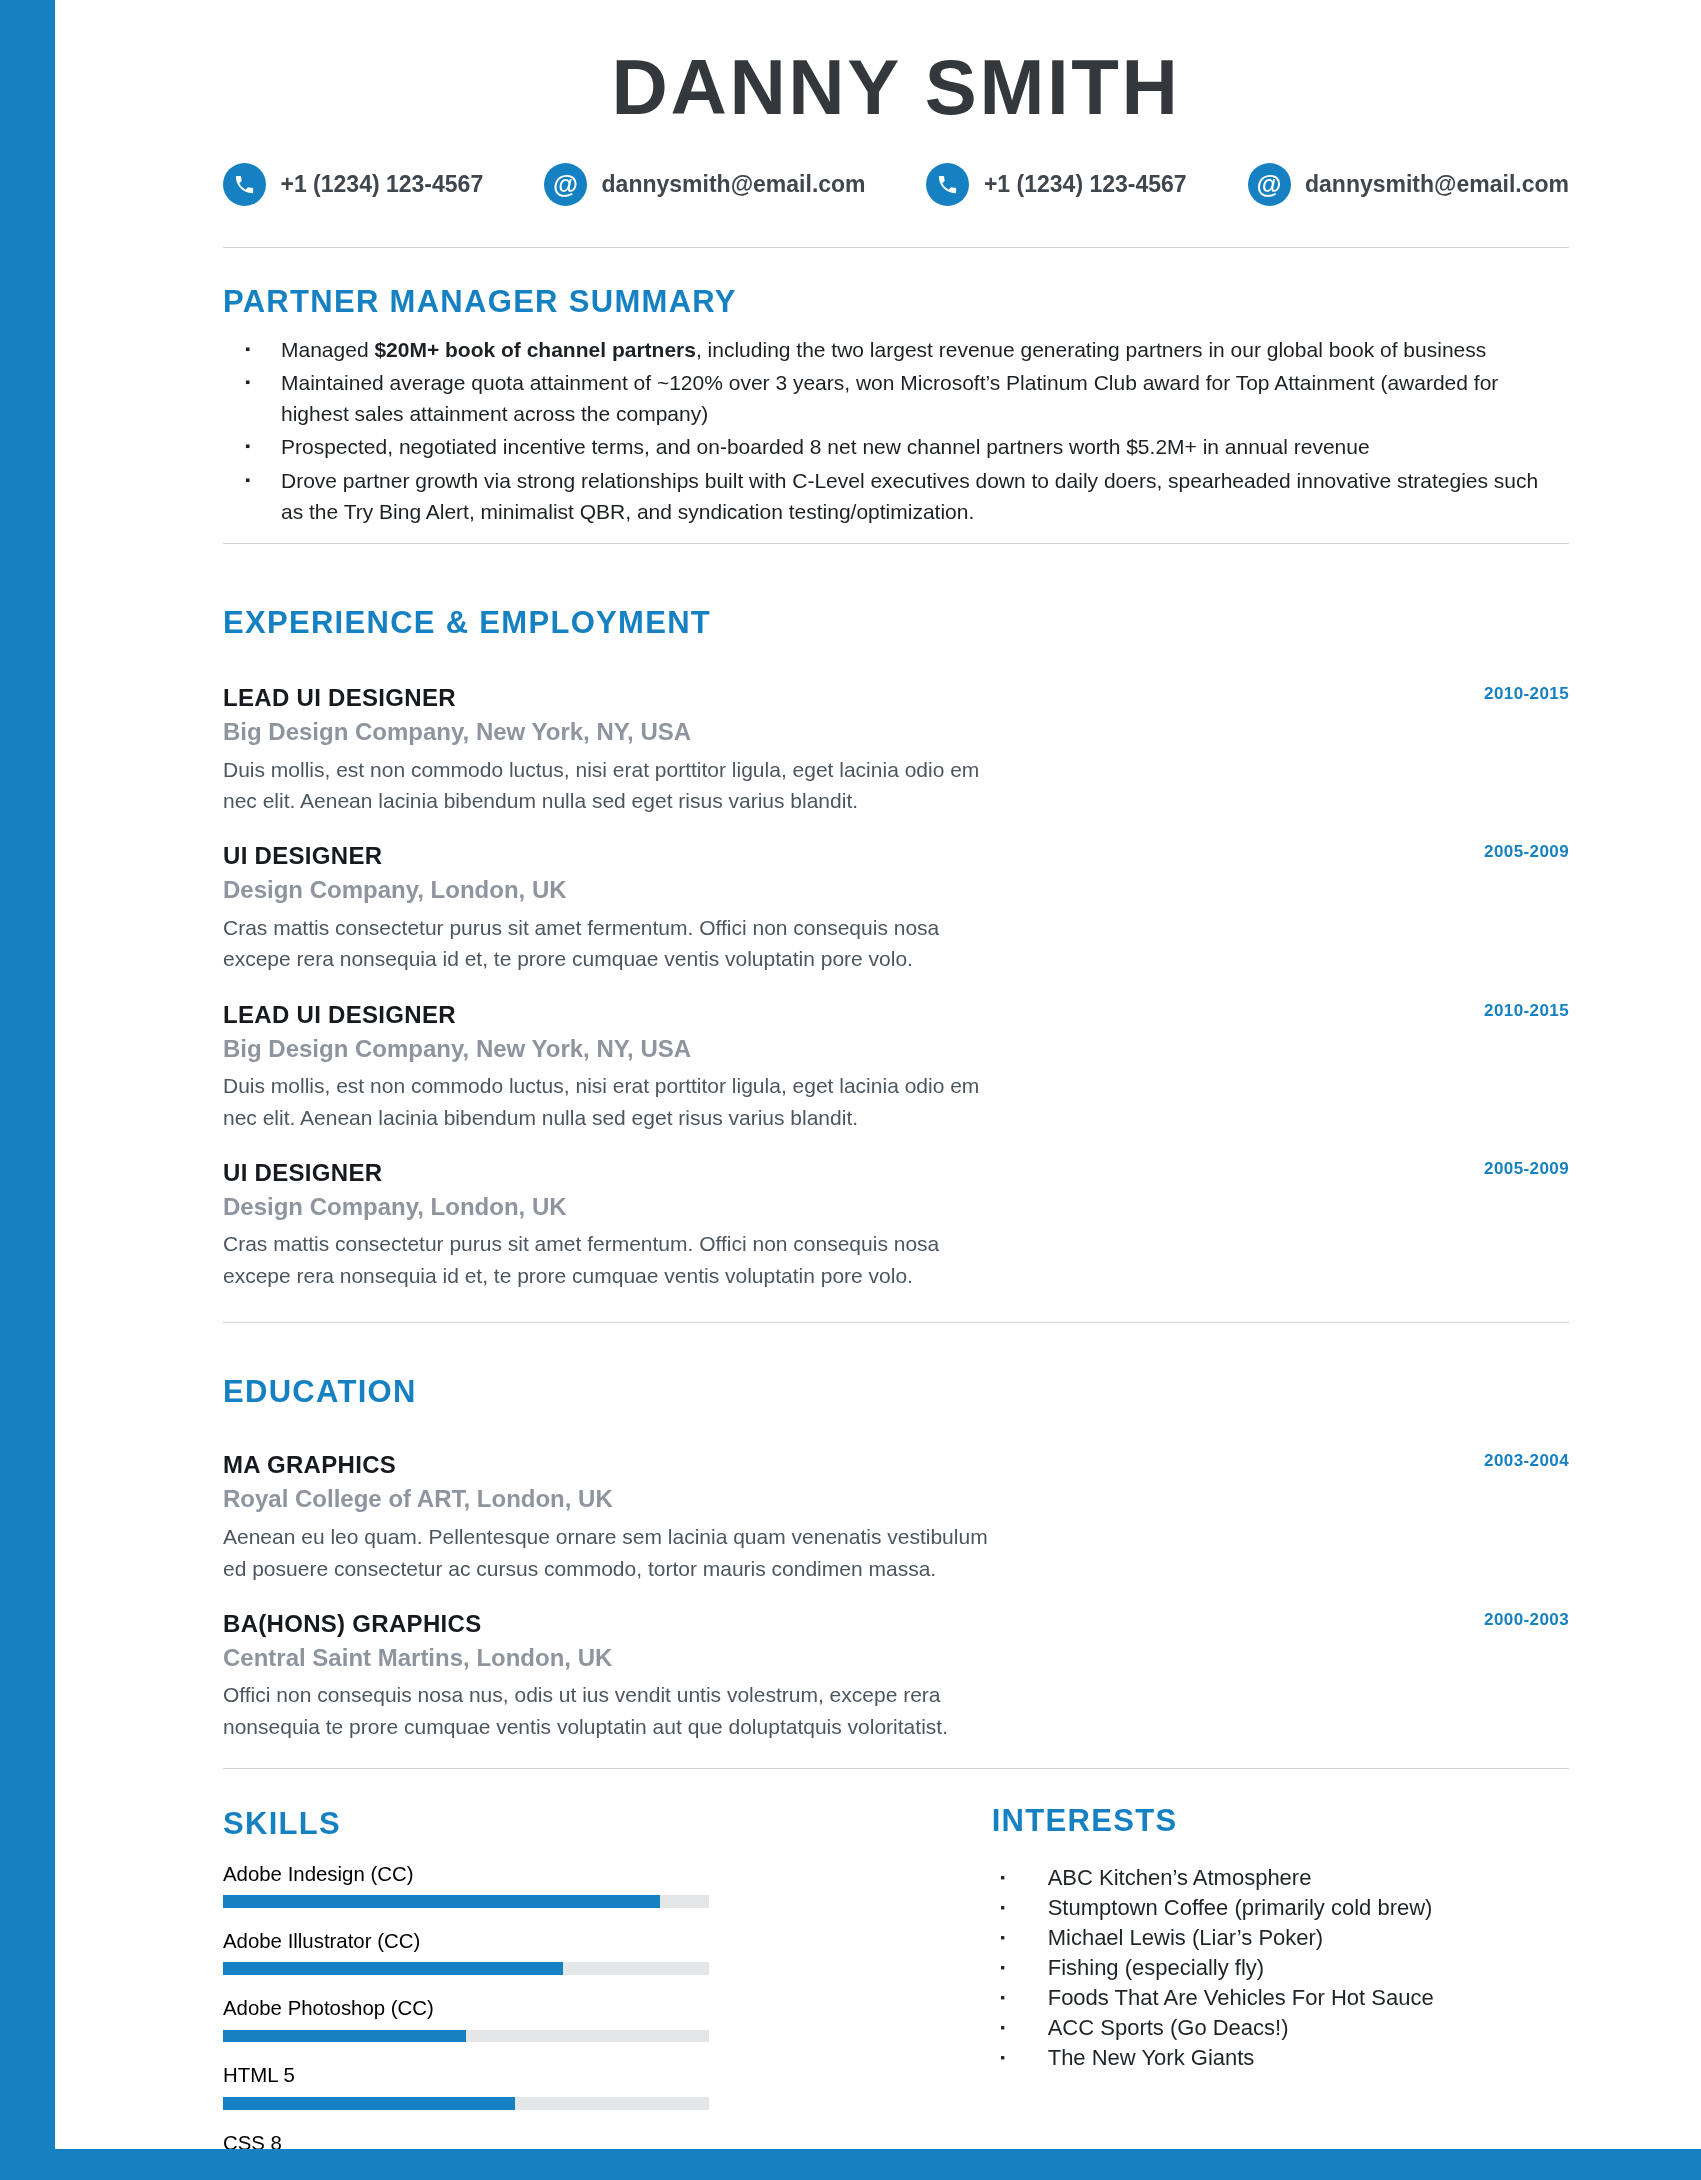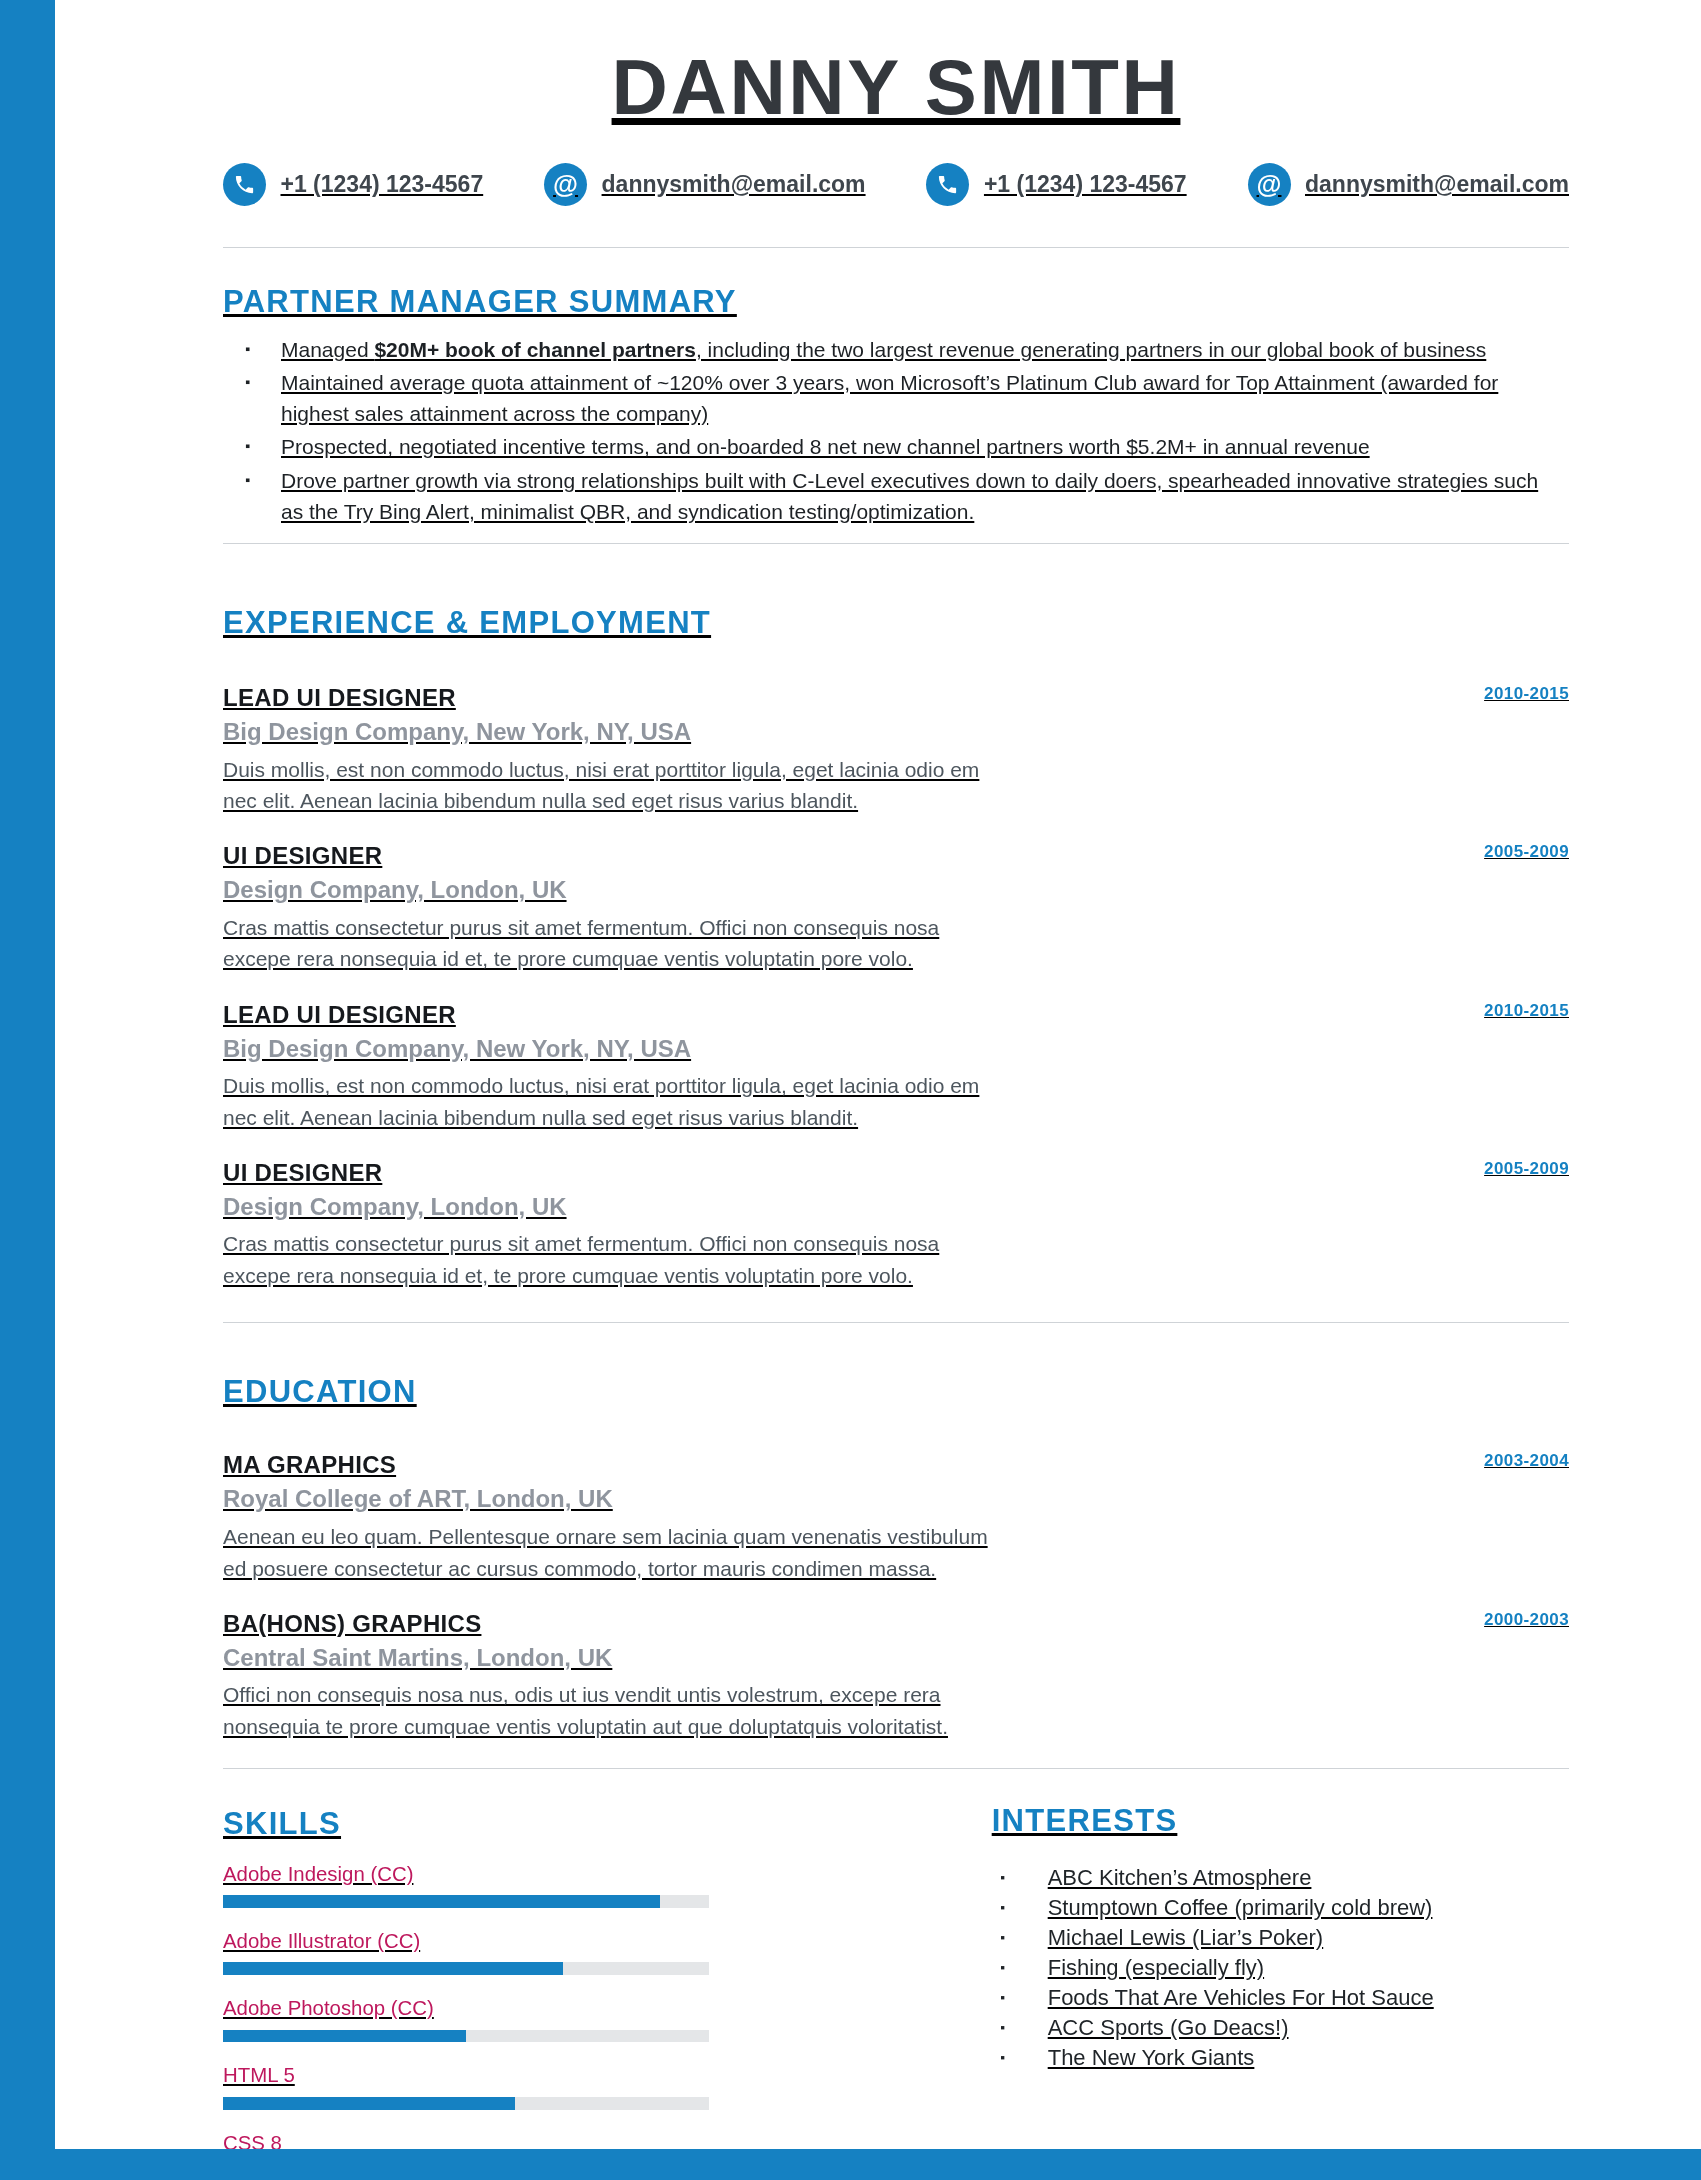--- a/index.html
+++ b/index.html
@@ -19,21 +19,20 @@
   }
   .bottom-bar {
     position:absolute; left:0; bottom:0; width:100%; height:32px;
     background:#1581c2;
   }
   .content {
     position: relative;
     margin-left: 223px;
     width: 1346px;
     padding-top: 48px;
-    text-decoration: underline;
   }
 
   
   h1.name {
     text-align: center;
     font-size: 78px;
     font-weight: 800;
     letter-spacing: 2.6px;
     color: #34383d;
     line-height: 1;
@@ -107,21 +106,21 @@
     margin-top: 34px;
     display: flex;
     align-items: flex-start;
   }
   .col-skills { width: 675px; }
   .col-divider { width: 1.7px; background:#cfd3d7; }
   .col-interests { flex: 1; padding-left: 92px; }
 
   .skill { margin-top: 22px; }
   .skill:first-of-type { margin-top: 20.4px; }
-  .skill-label { font-size: 20.4px; color:#be185d; }
+  .skill-label { font-size: 20.4px; color:#000000; }
   .skill-track {
     margin-top: 9.4px;
     width: 486px; height: 12.8px;
     background: #e4e6e8;
   }
   .skill-fill { height: 100%; background:#1581c2; }
 
   ul.interests-list { margin-top: 24px; list-style:none; }
   ul.interests-list li {
     position: relative;

